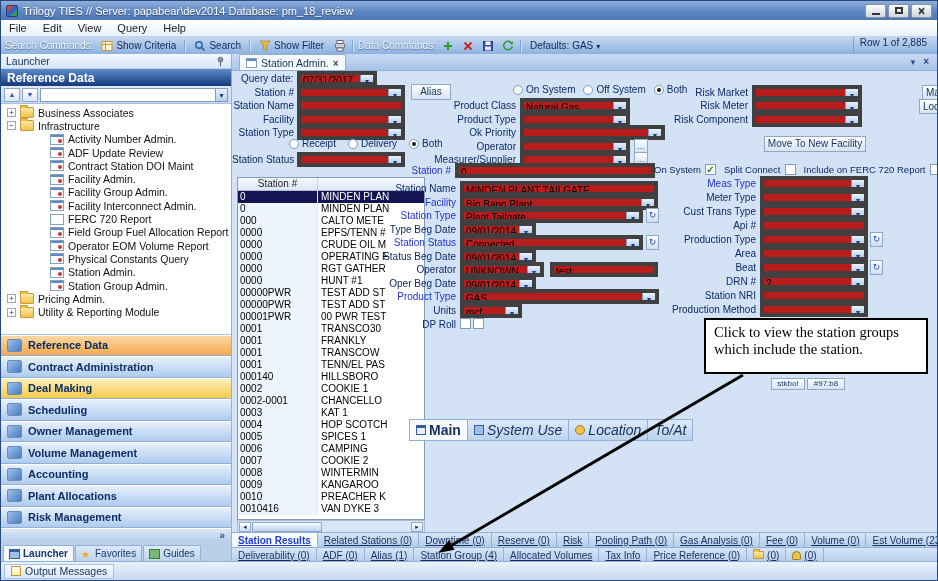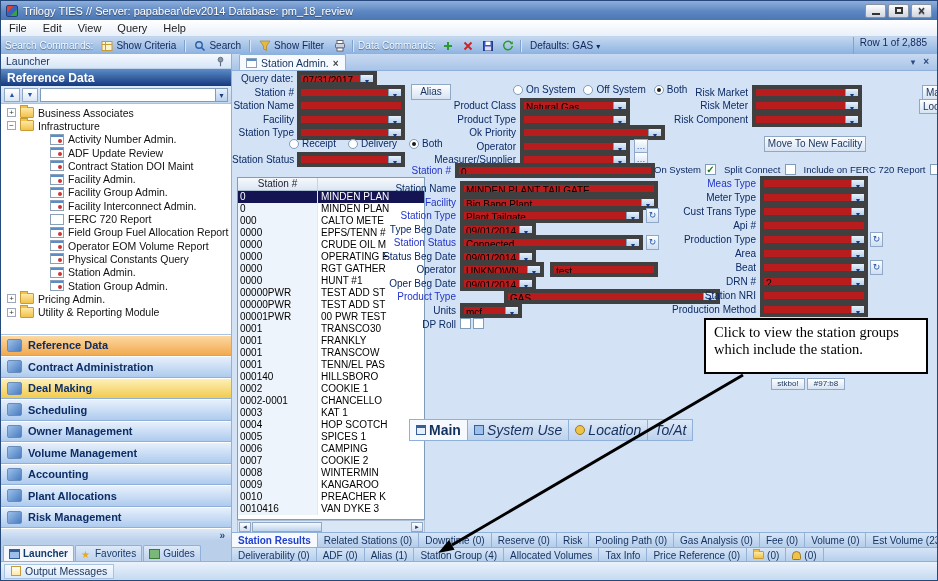--- a/index.html
+++ b/index.html
@@ -149,21 +149,21 @@
   .sub-tab:first-of-type { border-left:1px solid #8fb0d8; }
   .sub-tab.active { background:#f6fafe; font-style:normal; font-weight:bold; }
   .st-ico { width:10px; height:10px; flex:none; border:1px solid #365f9a; }
   .st-main { background:#e6eefb; box-shadow:inset 0 2px 0 #365f9a; }
   .st-sys { background:#9cc0ea; }
   .st-loc { background:#f0c24a; border-color:#9a7c20; border-radius:50%; }
   
   .bt-row { position:absolute; left:231px; right:0; height:15px; background:linear-gradient(#d6e5f6,#b4cdeb);
     border-top:1px solid #8fb0d8; display:flex; align-items:stretch; font-size:10px; color:#14305e; overflow:hidden; }
   .bt-row1 { top:531px; } .bt-row2 { top:546px; }
-  .bt-tab { display:flex; align-items:center; gap:3px; padding:0 6px; border-right:1px solid #94b2d8; white-space:nowrap; }
+  .bt-tab { display:flex; align-items:center; gap:3px; padding:0 6px; border-right:1px solid #94b2d8; white-space:nowrap;text-decoration:underline; }
   .bt-tab.selected { background:#f6fafe; color:#1f3fd0; font-weight:bold; }
   .bt-ico { flex:none; }
   .bt-folder { width:11px; height:8px; background:linear-gradient(#ffe9a6,#f0c24a); border:1px solid #c89b37; border-radius:1px; position:relative; }
   .bt-folder::before { content:""; position:absolute; top:-3px; left:-1px; width:5px; height:2px; background:#f0c24a; border:1px solid #c89b37; border-bottom:none; }
   .bt-bell { width:9px; height:9px; background:#f0c24a; border:1px solid #9a7c20; border-radius:50% 50% 15% 15%; }
   
   .callout { position:absolute; left:703px; top:317px; width:224px; height:56px; background:#fff;
     border:2px solid #000; font-family:"Liberation Serif", serif; font-size:14.5px; line-height:17px;
     color:#000; padding:4px 8px; z-index:30; }
   .arrow-svg { position:absolute; left:420px; top:368px; width:330px; height:196px; z-index:31; pointer-events:none; }
@@ -772,21 +772,21 @@
       <span class="fi">test</span>
     </span>
 
   <span class="lbl" style="left:375px;top:277px;width:80px;">Oper Beg Date</span>
   <span class="field" style="left:459px;top:275px;width:76px;">
       <span class="fi">09/01/2014</span>
       <span class="fdd"></span>
     </span>
 
   <span class="lbl link" style="left:375px;top:290px;width:80px;">Product Type</span>
-  <span class="field" style="left:459px;top:288px;width:216px;margin-left:44px;">
+  <span class="field" style="left:459px;top:288px;width:199px;">
       <span class="fi">GAS</span>
       <span class="fdd"></span>
     </span>
 
   <span class="lbl" style="left:375px;top:304px;width:80px;">Units</span>
   <span class="field" style="left:459px;top:302px;width:62px;">
       <span class="fi">mcf</span>
       <span class="fdd"></span>
     </span>
 

